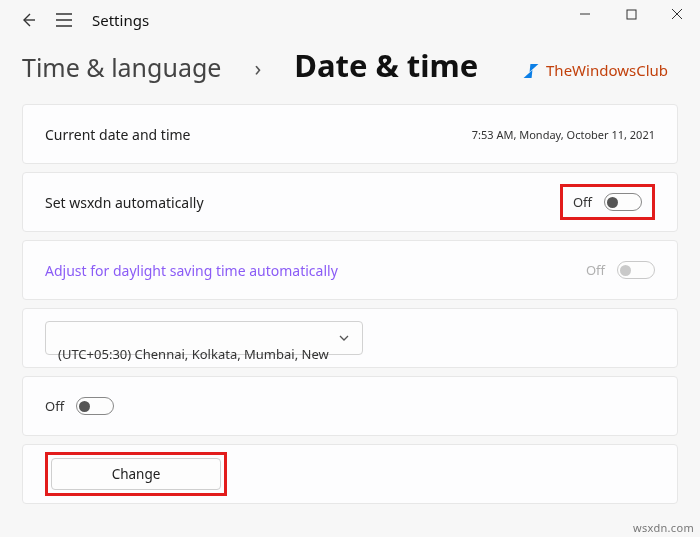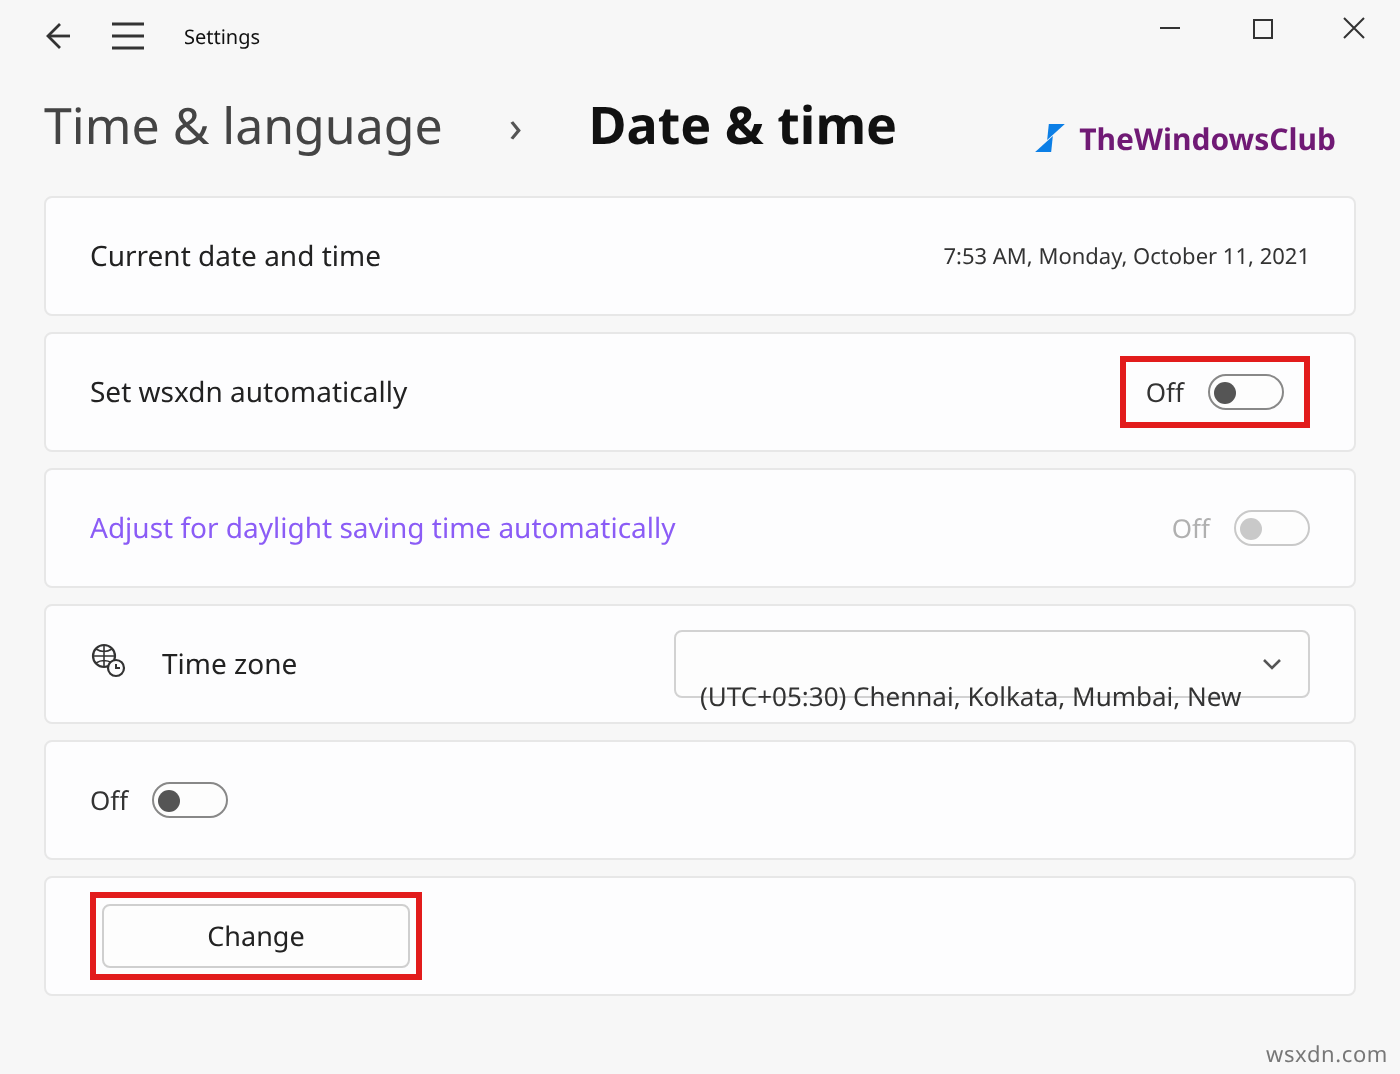--- a/index.html
+++ b/index.html
@@ -28,44 +28,44 @@
     color: #333;
     justify-content: space-between;
   }
   .titlebar-left {
     display: flex;
     align-items: center;
     gap: 20px;
     padding-top: 4px;
   }
   .back-arrow svg, .ham svg { display: block; }
-  .tb-title { font-size: 10px; color: #111; }
+  .tb-title { font-size: 15px; color: #111; }
   .win-controls { display: flex; gap: 0; position: absolute; top: 0; right: 0; }
   .win-btn {
     width: 46px; height: 28px;
     display: flex; align-items: center; justify-content: center;
     color: #333;
   }
   .breadcrumb {
     display: flex;
     align-items: baseline;
     gap: 33px;
     padding: 12px 22px 4px;
     font-size: 25px;
     color: #444;
     font-weight: 400;
   }
-  .breadcrumb .current { font-weight: 700; color: #111; font-size: 26px; }
+  .breadcrumb .current { font-weight: 700; color: #111; font-size: 31px; }
   .breadcrumb .sep { color: #555; font-size: 22px; position: relative; top: -1px; }
   .watermark {
     position: absolute;
     top: 60px; right: 32px;
-    display: flex; align-items: center; gap: 6px;
-    font-size: 15px; color: #701a75;
-    font-weight: 700;
+    display: flex; align-items: flex-end; gap: 6px;
+    font-size: 15px; color: #c2410c;
+    font-weight: 400;
   }
   .wm-square {
     width: 16px; height: 16px;
     display: inline-block;
     position: relative;
   }
   .wm-square::before {
     content: "";
     position: absolute;
     top: 0; left: 6px;
@@ -144,21 +144,21 @@
   .dd-text {
     white-space: nowrap;
     overflow: hidden;
     text-overflow: clip;
     flex: 1;
     margin-top: 32px;
   }
   .chev svg { display:block; }
   .tz-left { display: flex; align-items: center; gap: 18px; }
   .change-btn {
-    width: 154px; height: 32px;
+    width: 170px; height: 32px;
     border: 1px solid #cfcfcf;
     border-radius: 4px;
     background: #fdfdfd;
     display: flex; align-items: center; justify-content: center;
     font-size: 13.5px; color: #222;
   }
   .highlight-red.btnwrap { padding: 3px; }
   .wm2 { position: absolute; bottom: 2px; right: 6px; font-size: 11px; color: #777; letter-spacing: .3px; }
 </style>
 </head>
@@ -232,31 +232,20 @@
       <span class="label-main">Adjust for daylight saving time automatically</span>
       <span class="right-group">
         <span class="toggle-label disabled">Off</span>
         <span class="toggle disabled">
             <span class="knob"></span>
           </span>
       </span>
     </div>
 
     <div class="card">
-      <span class="tz-left">
-        <span>
-          <svg width="18" height="18" viewBox="0 0 18 18">
-            <circle cx="7" cy="7" r="5.5" fill="none" stroke="#333" stroke-width="1.1"></circle>
-            <path d="M2 7 H12 M7 1.5 V12.5 M3 3.5 Q7 6 11 3.5 M3 10.5 Q7 8 11 10.5" fill="none" stroke="#333" stroke-width="0.8"></path>
-            <circle cx="13" cy="13" r="4" fill="#fdfdfe" stroke="#333" stroke-width="1.1"></circle>
-            <path d="M13 11 V13 H15" fill="none" stroke="#333" stroke-width="1"></path>
-          </svg>
-        </span>
-        <span class="label-main">Time zone</span>
-      </span>
       <div class="dropdown">
         <span class="dd-text">(UTC+05:30) Chennai, Kolkata, Mumbai, New</span>
         <span class="chev">
           <svg width="12" height="12" viewBox="0 0 12 12">
               <path d="M2 4 L6 8 L10 4" fill="none" stroke="#555" stroke-width="1.3"></path>
             </svg>
         </span>
       </div>
     </div>
 

